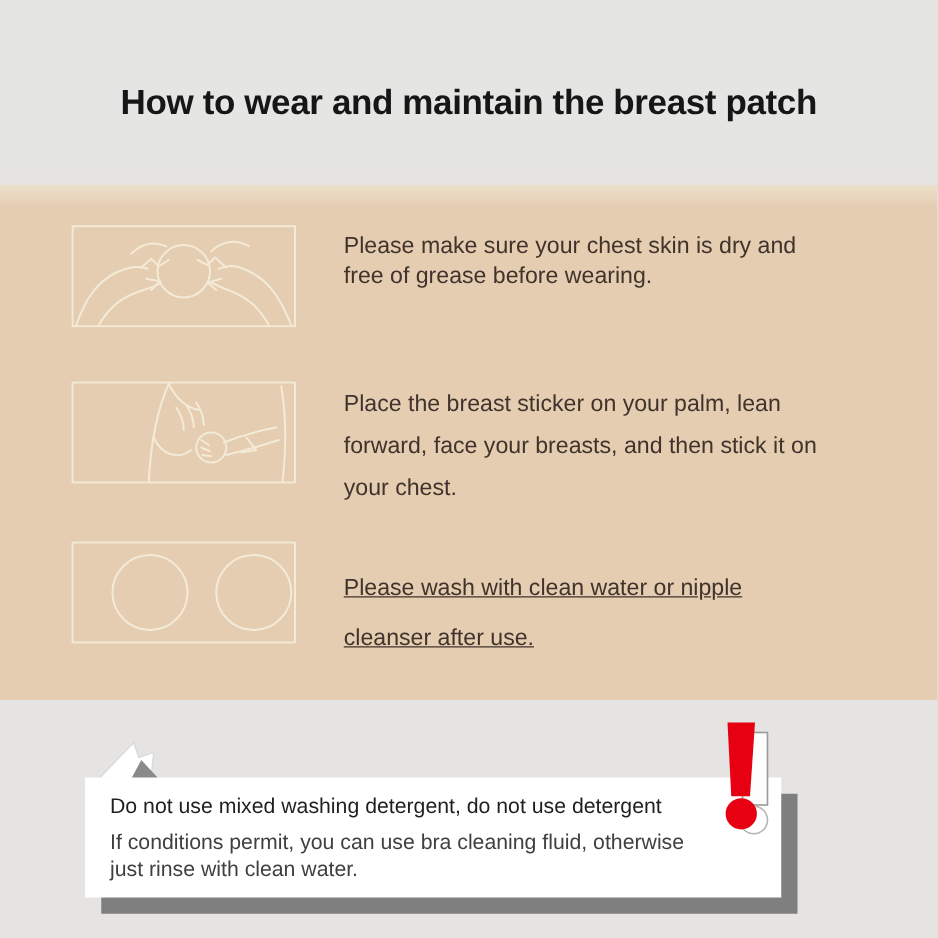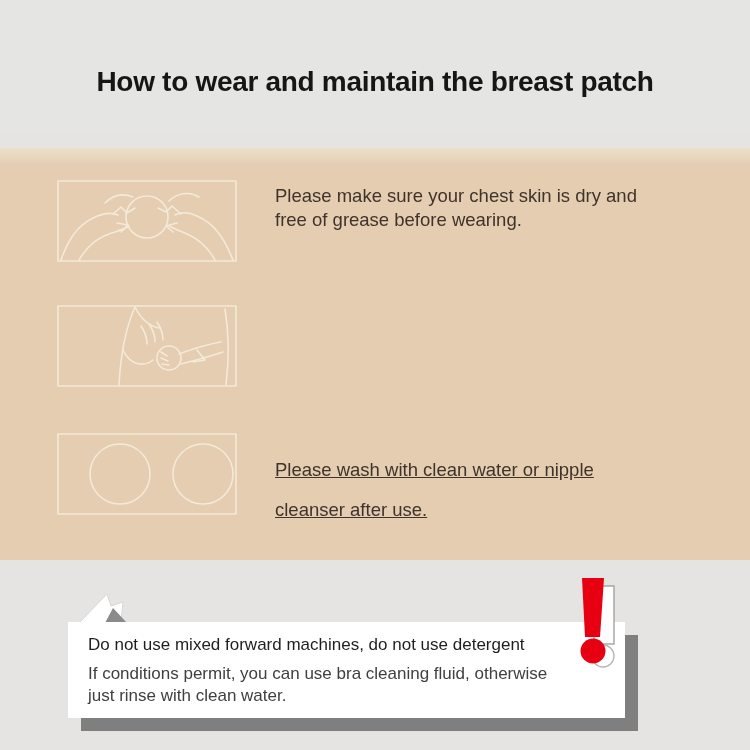--- a/index.html
+++ b/index.html
@@ -117,20 +117,23 @@
       <circle cx="112" cy="53" r="12"></circle>
       <path d="M104,47 l6,4"></path>
       <path d="M104,53 l7,3"></path>
       <path d="M105,59 l7,1"></path>
       <path d="M122,49 C138,43 152,39 164,37"></path>
       <path d="M124,59 C140,55 154,51 166,47"></path>
       <path d="M140,45 l8,10 -12,2"></path>
       <path d="M168,4 C172,28 172,55 169,80"></path>
     </svg>
   </div>
+  <div class="step-text step-text-2">Place the breast sticker on your palm, lean
+forward, face your breasts, and then stick it on
+your chest.</div>
 
   <div class="illus illus-3">
     <svg viewBox="0 0 180 82">
       <rect x="1" y="1" width="178" height="80"></rect>
       <circle cx="63" cy="41" r="30"></circle>
       <circle cx="146" cy="41" r="30"></circle>
     </svg>
   </div>
   <div class="step-text step-text-3">Please wash with clean water or nipple
 cleanser after use.</div>
@@ -142,21 +145,21 @@
   <div class="callout-shadow"></div>
 
   <svg class="callout-tail" viewBox="0 0 56 34">
     <polygon points="5,32 32,4 36,16 48,12 46,33" fill="#ffffff"></polygon>
     <path d="M5,32 L32,4 L36,16 L48,12 L46,30" fill="none" stroke="#d8d8d8" stroke-width="1"></path>
     <polygon points="38,18 52,33 30,33" fill="#8a8a8a"></polygon>
   </svg>
 
   <div class="callout">
     <div class="callout-body">
-      <div class="warning-line1">Do not use mixed forward machines, do not use detergent</div>
+      <div class="warning-line1">Do not use mixed washing detergent, do not use detergent</div>
       <div class="warning-line2">If conditions permit, you can use bra cleaning fluid, otherwise
 just rinse with clean water.</div>
     </div>
   </div>
 
   <svg class="exclamation" viewBox="0 0 64 100">
     <rect x="22" y="14" width="20" height="58" fill="#fdfdfd" stroke="#9b9b9b" stroke-width="1.3"></rect>
     <circle cx="31" cy="84" r="11" fill="#ffffff" stroke="#b5b5b5" stroke-width="1.3"></circle>
     <polygon points="10,6 32,6 28,65 13,65" fill="#e60012"></polygon>
     <circle cx="21" cy="79" r="12.5" fill="#e60012"></circle>

